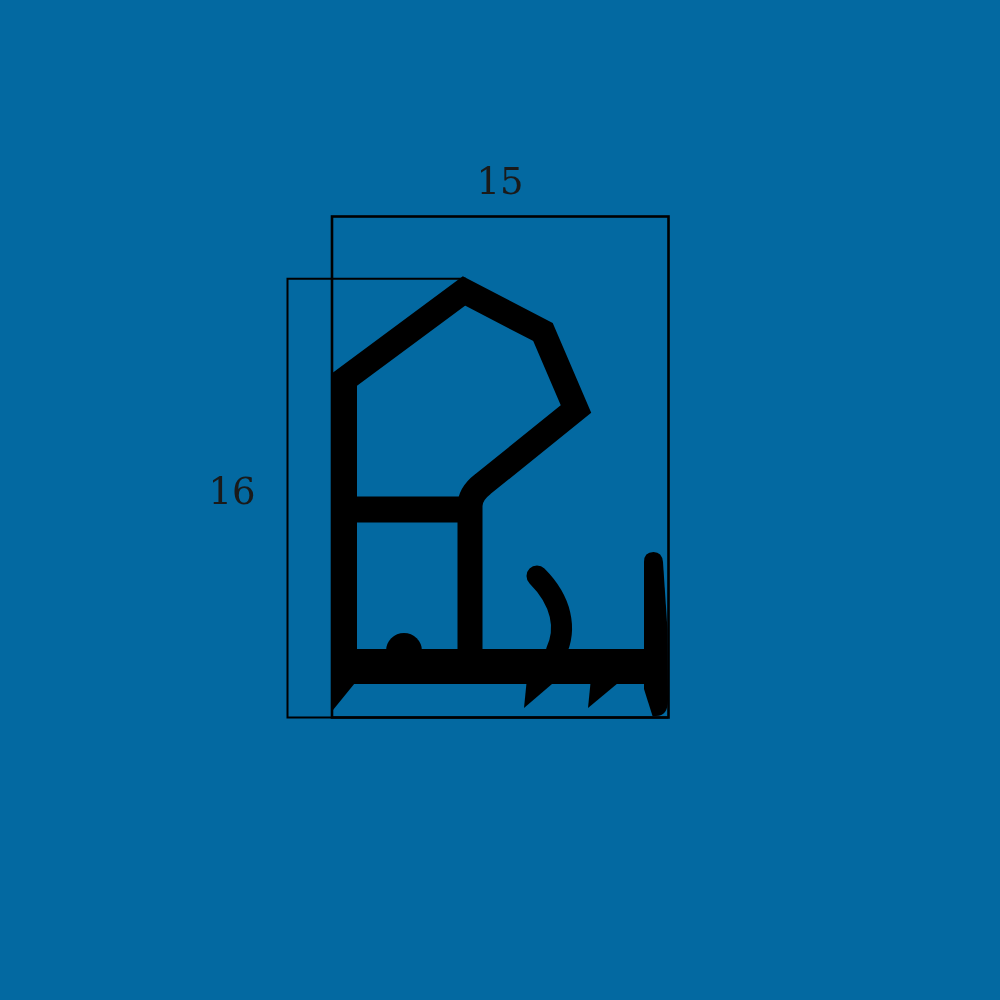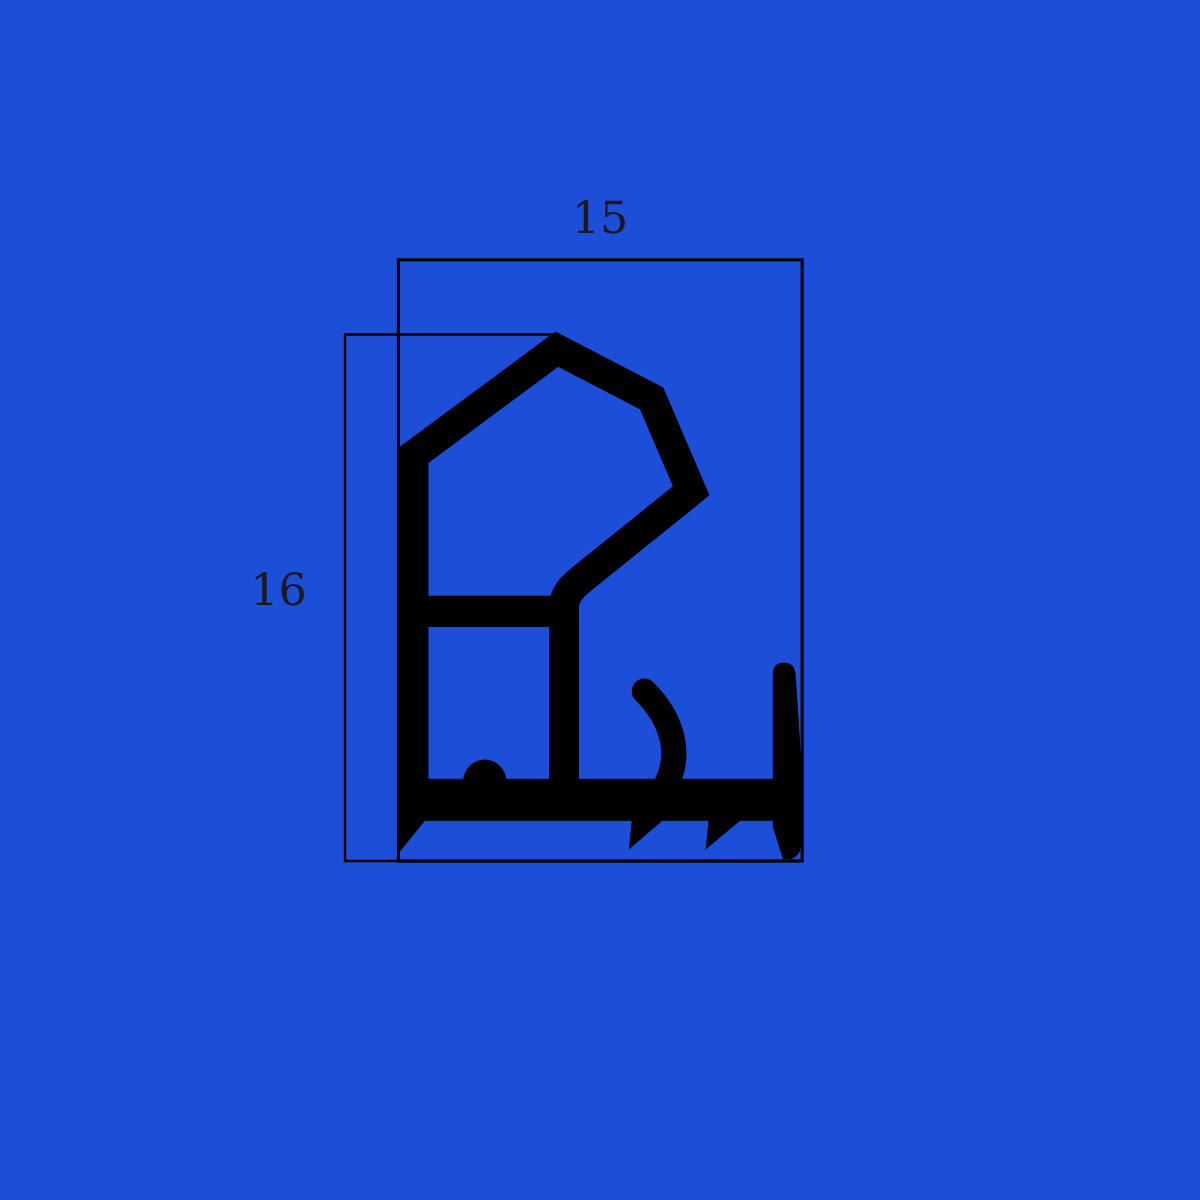--- a/index.html
+++ b/index.html
@@ -4,21 +4,21 @@
 <style>
   html, body {
     margin: 0;
     padding: 0;
     background: #ffffff;
   }
   .stage {
     position: relative;
     width: 1000px;
     height: 1000px;
-    background: #1d4ed8;
+    background: #0369a1;
     overflow: hidden;
   }
   svg { display: block; }
 
   
   .dim-stroke {
     fill: none;
     stroke: currentColor;
   }
   .dim-a { stroke-width: 2.6; }

